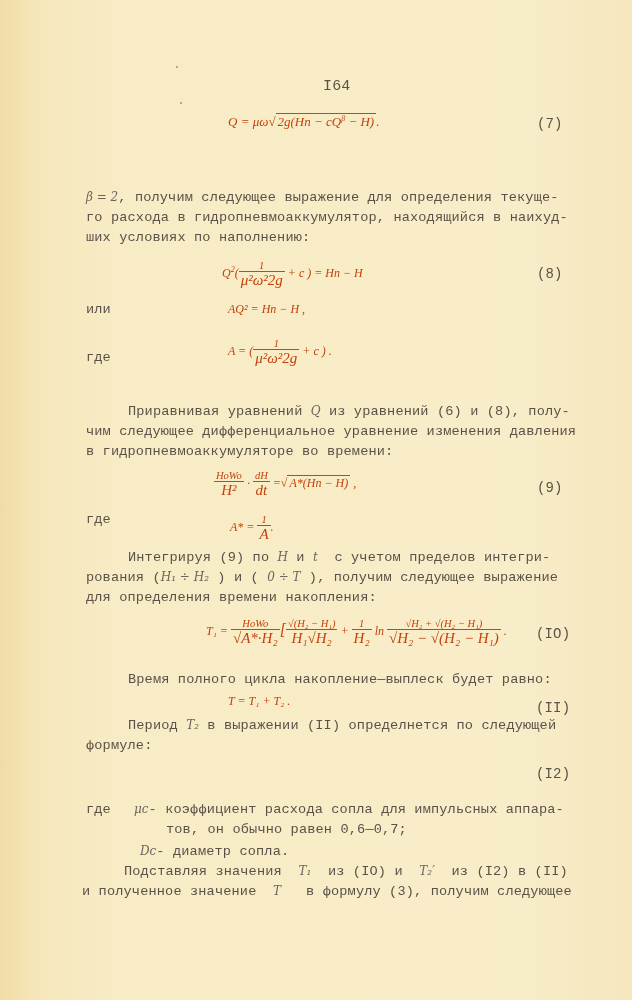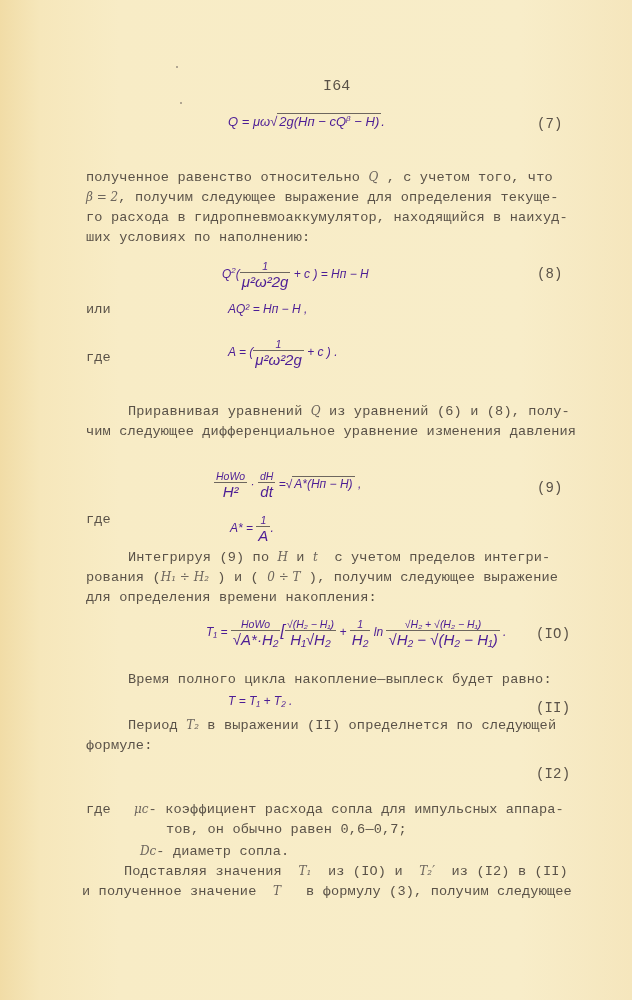--- a/index.html
+++ b/index.html
@@ -7,21 +7,21 @@
     width: 632px; height: 1000px; overflow: hidden;
     background: #f7ecc4;
     background: linear-gradient(90deg, #f1dca6 0px, #f6e7bb 40px, #f8ecc6 120px, #f8edc9 520px, #f5e6bd 632px);
     font-family: "Liberation Mono", "DejaVu Sans Mono", monospace;
     color: #5a5248;
     position: relative;
   }
   .page { position: absolute; left: 0; top: 0; width: 632px; height: 1000px; }
   .line { position: absolute; font-size: 13.6px; white-space: nowrap; letter-spacing: 0.15px; }
   .hw { font-family: "DejaVu Serif", serif; font-style: italic; color: #6d665e; font-size: 12px; letter-spacing: 0; }
-  .math { position: absolute; font-family: Liberation Sans, sans-serif; font-style: italic; color: #4c1d95; white-space: nowrap; font-size: 12px; }
+  .math { position: absolute; font-family: Liberation Serif, serif; font-style: italic; color: #c2410c; white-space: nowrap; font-size: 12px; }
   .eqnum { position: absolute; font-size: 14px; }
   .frac { display: inline-block; vertical-align: middle; text-align: center; }
   .frac .num { display: block; border-bottom: 1px solid #6d665e; padding: 0 2px; font-size: 10.5px; }
   .frac .den { display: block; padding: 0 2px; font-size: 15px; }
   .sqrt { border-top: 1px solid #6d665e; padding: 0 2px; }
   .pagenum { position: absolute; left: 323px; top: 78px; font-size: 15px; }
   .speck { position: absolute; width: 2px; height: 2px; background: #9a8f80; border-radius: 1px; }
 </style>
 </head>
 <body>
@@ -31,23 +31,20 @@
   <div class="speck" style="left:176px;top:66px;"></div>
   <div class="speck" style="left:180px;top:102px;"></div>
 
   <div class="pagenum line">I64</div>
 
   <div class="math" style="left:228px;top:114px;font-size:13px;">
     <span>Q = μω</span><span style="font-style:normal;">√</span><span class="sqrt"><span>2g(Hп − cQ</span><sup style="font-size:8px;">β</sup><span> − H)</span></span><span>.</span>
   </div>
   <div class="eqnum line" style="left:537px;top:116px;">(7)</div>
 
-  <div class="line" style="left:86px;top:170px;">
-    <span>полученное равенство относительно</span> <span class="hw">Q</span> <span>, с учетом того, что</span>
-  </div>
   <div class="line" style="left:86px;top:190px;">
     <span class="hw">β = 2</span><span>, получим следующее выражение для определения текуще-</span>
   </div>
   <div class="line" style="left:86px;top:210px;">го расхода в гидропневмоаккумулятор, находящийся в наихуд-</div>
   <div class="line" style="left:86px;top:230px;">ших условиях по наполнению:</div>
 
   <div class="math" style="left:222px;top:260px;">
     <span>Q</span><sup style="font-size:8px;">2</sup><span>(</span><span class="frac"><span class="num">1</span><span class="den">μ²ω²2g</span></span> <span>+ c ) = Hп − H</span>
   </div>
   <div class="eqnum line" style="left:537px;top:266px;">(8)</div>
@@ -57,20 +54,21 @@
 
   <div class="line" style="left:86px;top:350px;">где</div>
   <div class="math" style="left:228px;top:338px;">
     <span>A = (</span><span class="frac"><span class="num">1</span><span class="den">μ²ω²2g</span></span> <span>+ c ) .</span>
   </div>
 
   <div class="line" style="left:128px;top:404px;">
     <span>Приравнивая уравнений</span> <span class="hw">Q</span> <span>из уравнений (6) и (8), полу-</span>
   </div>
   <div class="line" style="left:86px;top:424px;">чим следующее дифференциальное уравнение изменения давления</div>
+  <div class="line" style="left:86px;top:444px;">в гидропневмоаккумуляторе во времени:</div>
 
   <div class="math" style="left:214px;top:470px;">
     <span class="frac"><span class="num">HoWo</span><span class="den">H²</span></span>
     <span>·</span>
     <span class="frac"><span class="num">dH</span><span class="den">dt</span></span>
     <span>=</span><span style="font-style:normal;">√</span><span class="sqrt">A*(Hп − H)</span> <span>,</span>
   </div>
   <div class="eqnum line" style="left:537px;top:480px;">(9)</div>
 
   <div class="line" style="left:86px;top:512px;">где</div>

